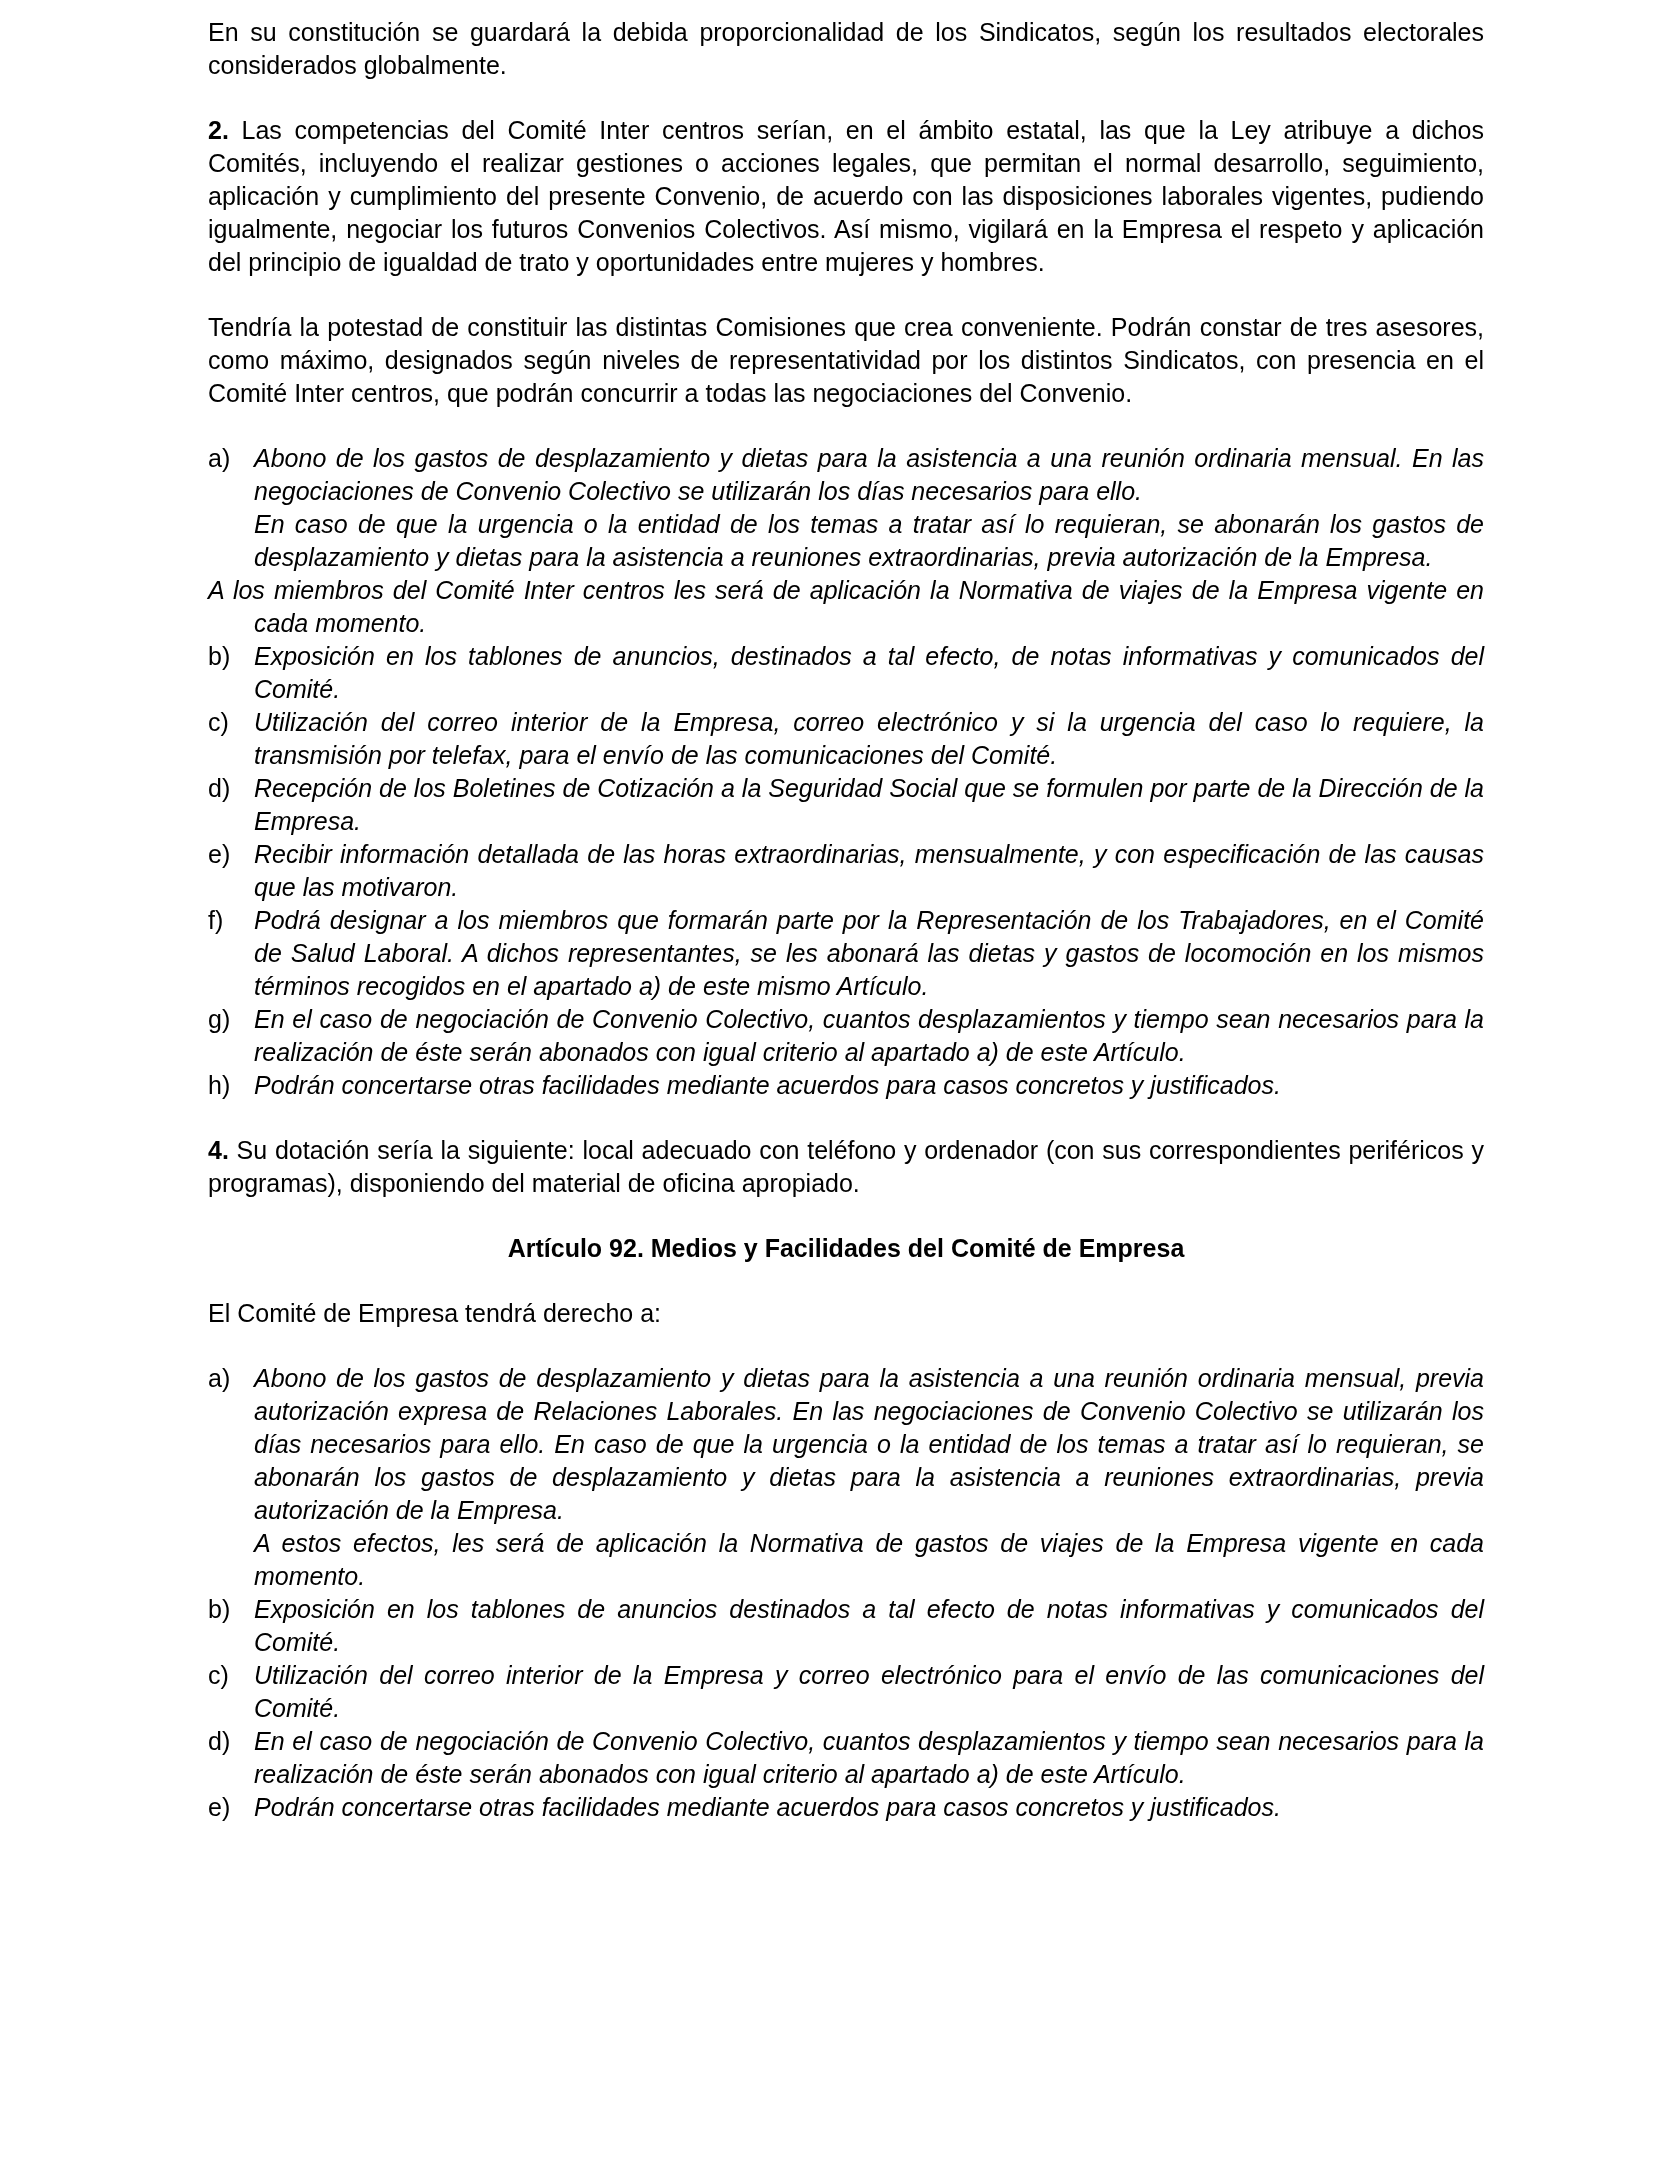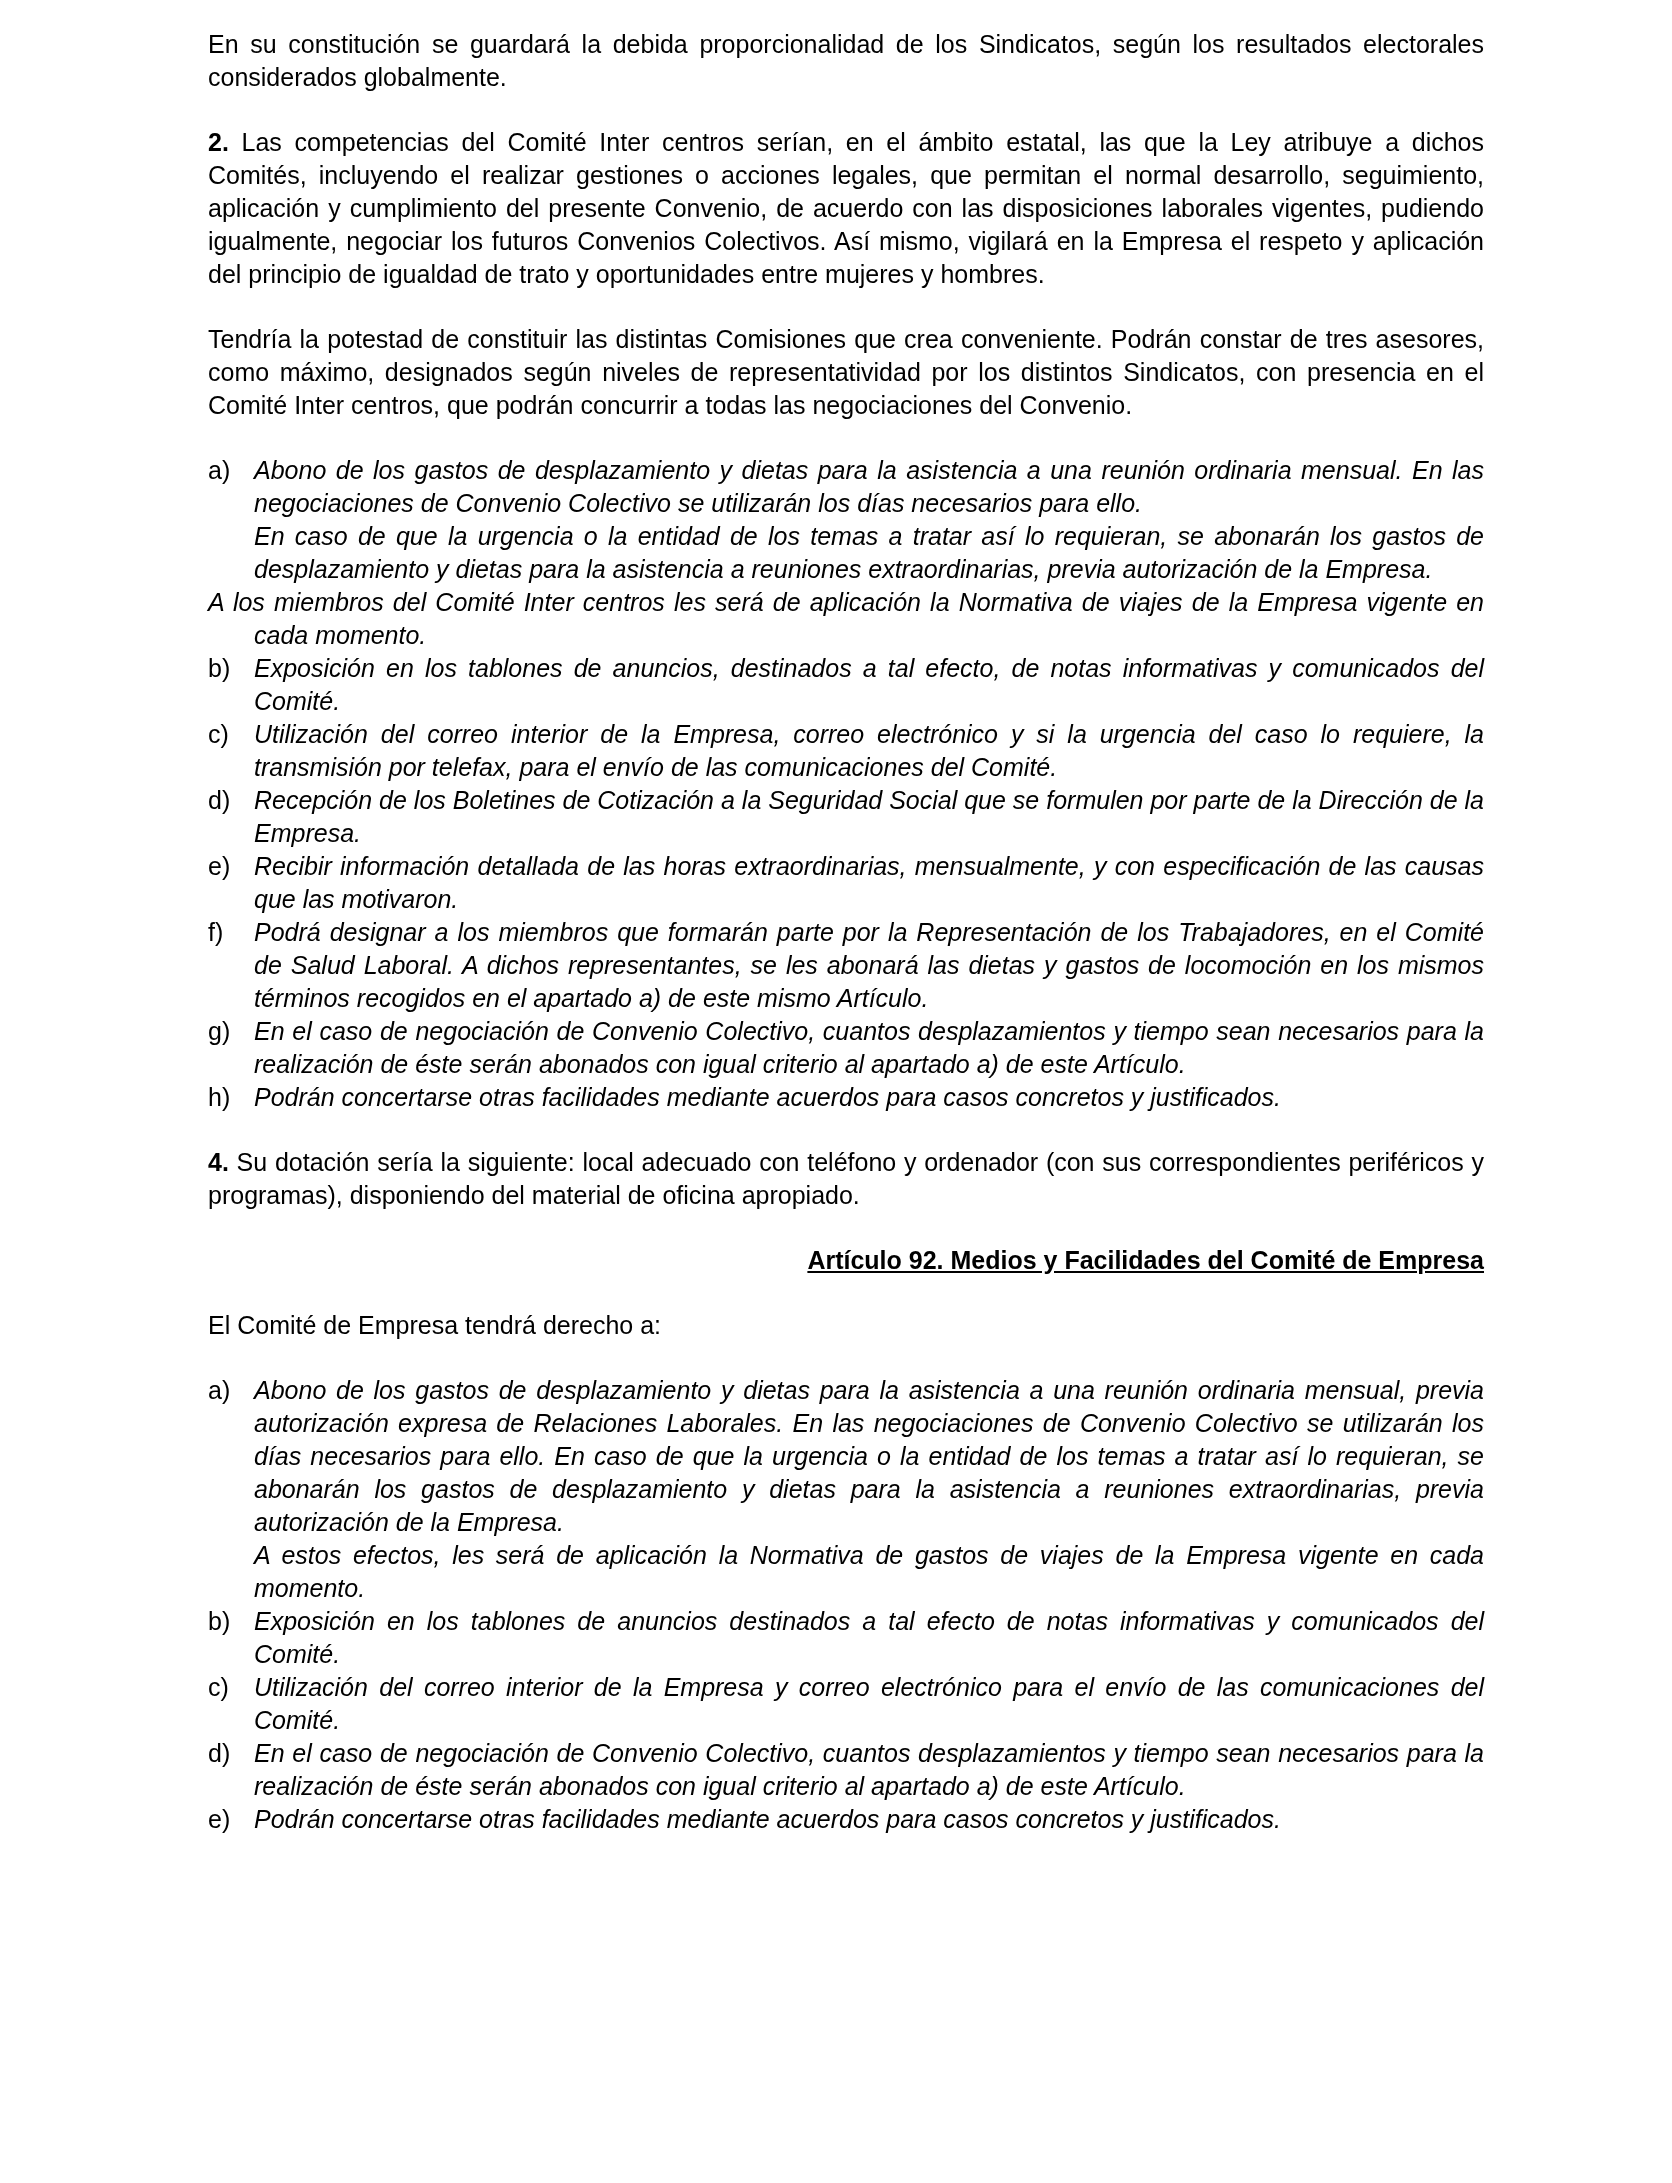--- a/index.html
+++ b/index.html
@@ -12,22 +12,22 @@
     font-size: 25px;
     line-height: 33px;
     overflow: hidden;
   }
   .page {
     box-sizing: border-box;
     width: 1672px;
     height: 2183px;
     padding: 10.6px 188px 0 208px;
   }
-  .block { margin: 17px 0 32px 0; text-align: justify; }
-  .block.heading { font-weight: bold; text-align: right; text-decoration: underline; }
+  .block { margin: 5px 0 32px 0; text-align: justify; }
+  .block.heading { font-weight: bold; text-align: center; }
   .b { font-weight: bold; }
   .list { margin: 0 0 32px 0; }
   .li { position: relative; padding-left: 46px; text-align: justify; }
   .li .lab { position: absolute; left: 0; top: 0; }
   .ipara { text-align: justify; font-style: italic; }
   .li.note .ipara { text-indent: -46px; }
 </style>
 </head>
 <body>
 

